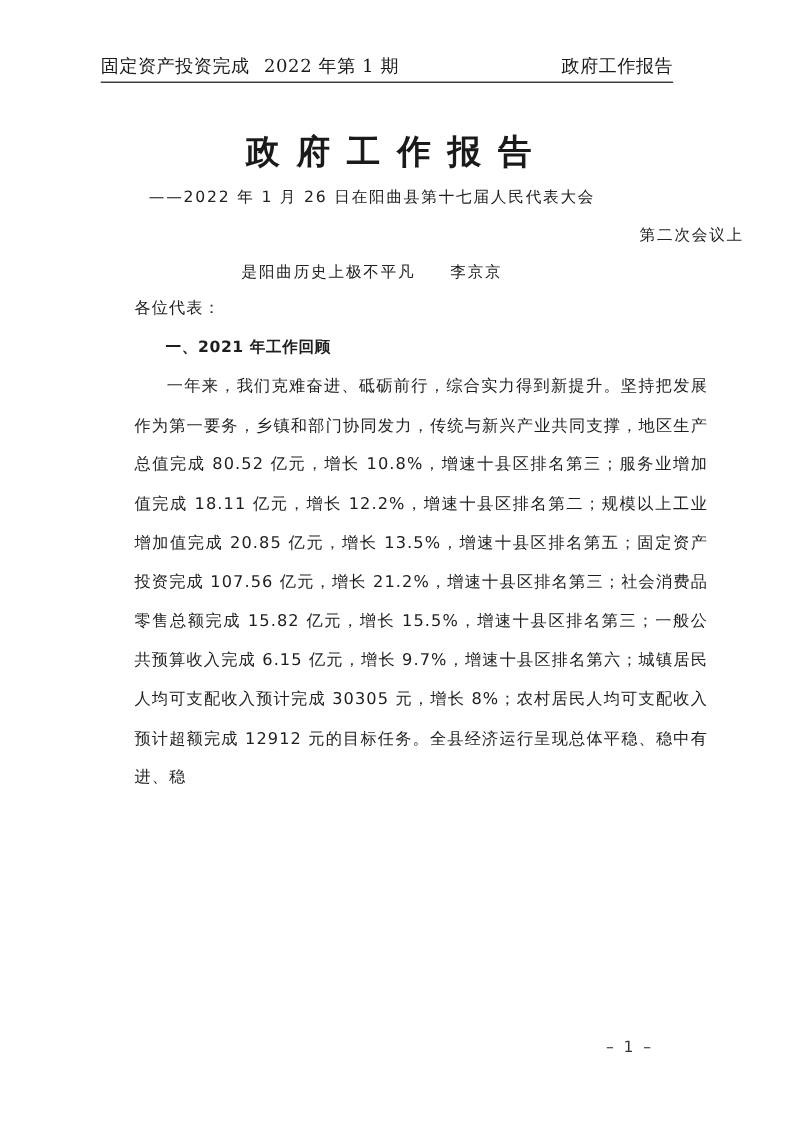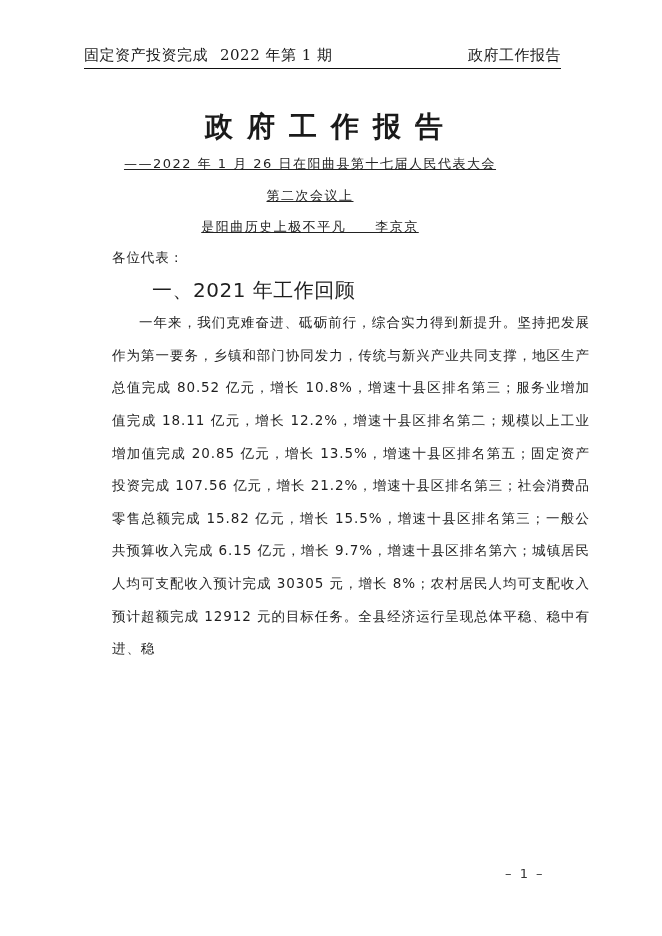--- a/index.html
+++ b/index.html
@@ -6,43 +6,43 @@
   body { width: 662px; height: 936px; position: relative; overflow: hidden;
          font-family: "DejaVu Serif", "Liberation Serif", serif; color: #1a1a1a; }
   .header { position: absolute; left: 84px; right: 101px; top: 42px; height: 26px;
             border-bottom: 1.5px solid #111; font-family: "DejaVu Serif", serif; font-size: 15px; }
   .header .left { position: absolute; left: 0; top: 4px; letter-spacing: 0.5px; }
   .header .left .issue { margin-left: 12px; }
   .header .right { position: absolute; right: 0; top: 4px; letter-spacing: 0.5px; }
   .title { position: absolute; left: 0; width: 662px; top: 108px; text-align: center;
            font-size: 28px; font-weight: bold; letter-spacing: 14px; font-family: "DejaVu Serif", serif; }
   .sub { position: absolute; left: 0; width: 620px; text-align: center; font-size: 13px;
-         font-family: "DejaVu Sans", sans-serif; letter-spacing: 1.5px; color: #222; text-decoration: underline; }
+         font-family: "DejaVu Sans", sans-serif; letter-spacing: 1.5px; color: #222; }
   .body { position: absolute; left: 84px; width: 478px; top: 241px; font-size: 13.5px;
           line-height: 32.6px; font-family: "DejaVu Sans", sans-serif; color: #1e1e1e; text-align: justify; letter-spacing: 0.9px; margin-left: 28px; }
   .body p { margin: 0; }
   .indent { text-indent: 2em; }
-  .h1 { font-weight: normal; font-size: 20px; letter-spacing: 0.5px; }
+  .h1 { font-weight: bold; font-size: 13px; letter-spacing: 0.5px; }
   .bold { font-weight: normal; }
   .pagenum { position: absolute; left: 505px; top: 866px; font-size: 13px;
              font-family: "DejaVu Sans", sans-serif; color: #333; letter-spacing: 2px; }
 </style>
 </head>
 <body>
 
 <div class="header">
   <span class="left">
     <span>固定资产投资完成</span><span class="issue">2022 年第 1 期</span>
   </span>
   <span class="right">政府工作报告</span>
 </div>
 
 <div class="title">政府工作报告</div>
 <div class="sub" style="top:155px;">——2022 年 1 月 26 日在阳曲县第十七届人民代表大会</div>
-<div class="sub" style="top:187px;">第二次会议上</div>
+<div class="sub" style="top:187px;text-align:right;">第二次会议上</div>
 <div class="sub" style="top:218px; white-space:pre;">是阳曲历史上极不平凡　　李京京</div>
 
 <div class="body">
   <p>各位代表：</p>
   <p class="indent h1">一、2021 年工作回顾</p>
   <p class="indent"><span class="bold">一年来，我们克难奋进、砥砺前行，综合实力得到新提升。</span><span>坚持把发展作为第一要务，乡镇和部门协同发力，传统与新兴产业共同支撑，地区生产总值完成 80.52 亿元，增长 10.8%，增速十县区排名第三；服务业增加值完成 18.11 亿元，增长 12.2%，增速十县区排名第二；规模以上工业增加值完成 20.85 亿元，增长 13.5%，增速十县区排名第五；固定资产投资完成 107.56 亿元，增长 21.2%，增速十县区排名第三；社会消费品零售总额完成 15.82 亿元，增长 15.5%，增速十县区排名第三；一般公共预算收入完成 6.15 亿元，增长 9.7%，增速十县区排名第六；城镇居民人均可支配收入预计完成 30305 元，增长 8%；农村居民人均可支配收入预计超额完成 12912 元的目标任务。全县经济运行呈现总体平稳、稳中有进、稳</span></p>
 </div>
 
 <div class="pagenum">– 1 –</div>
 

